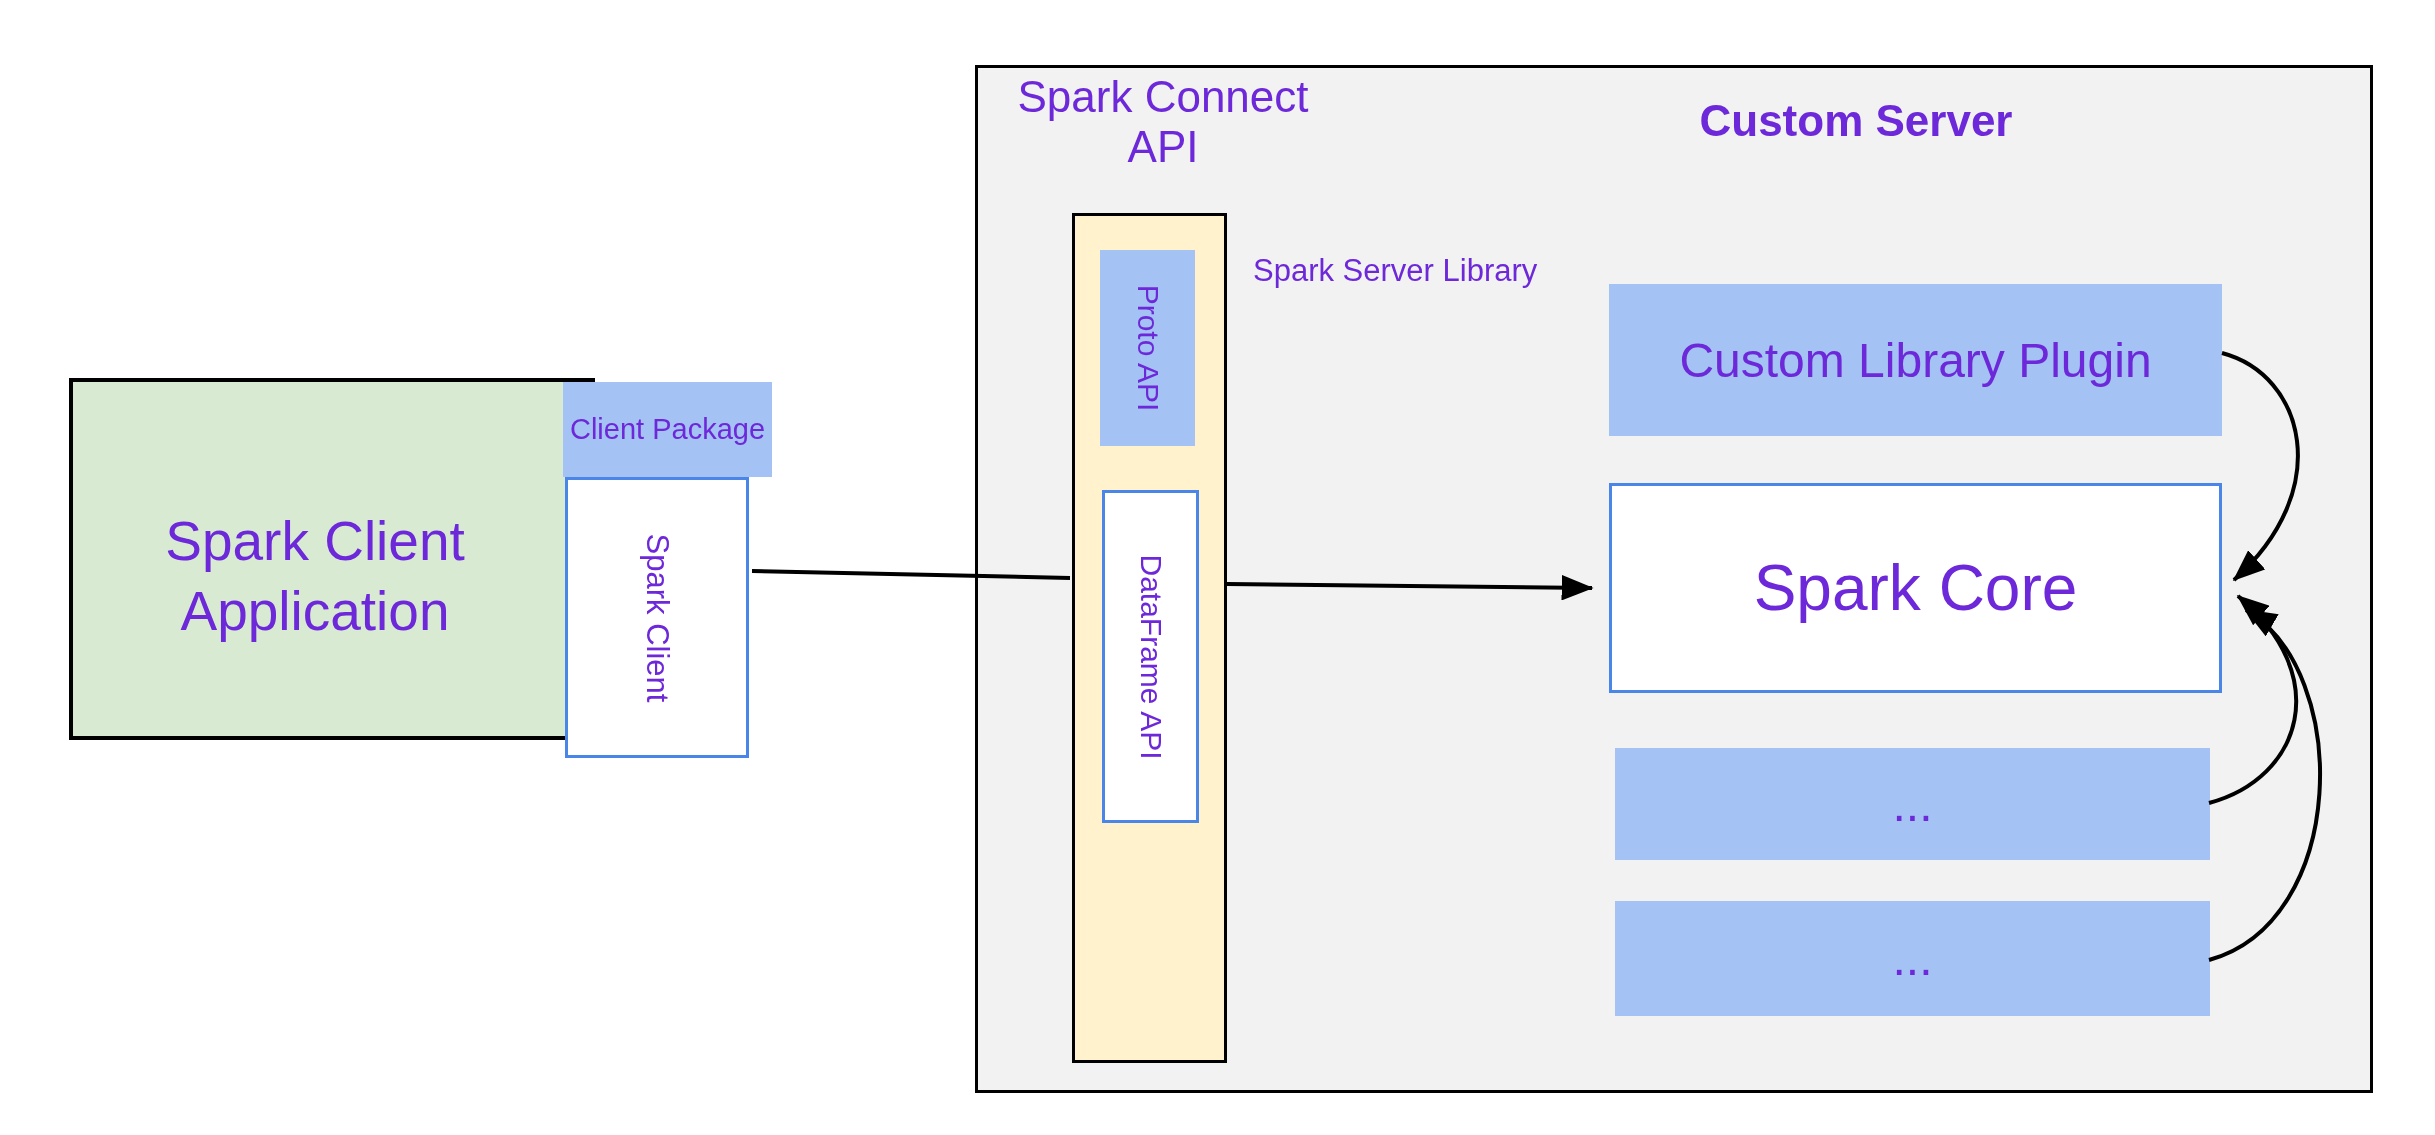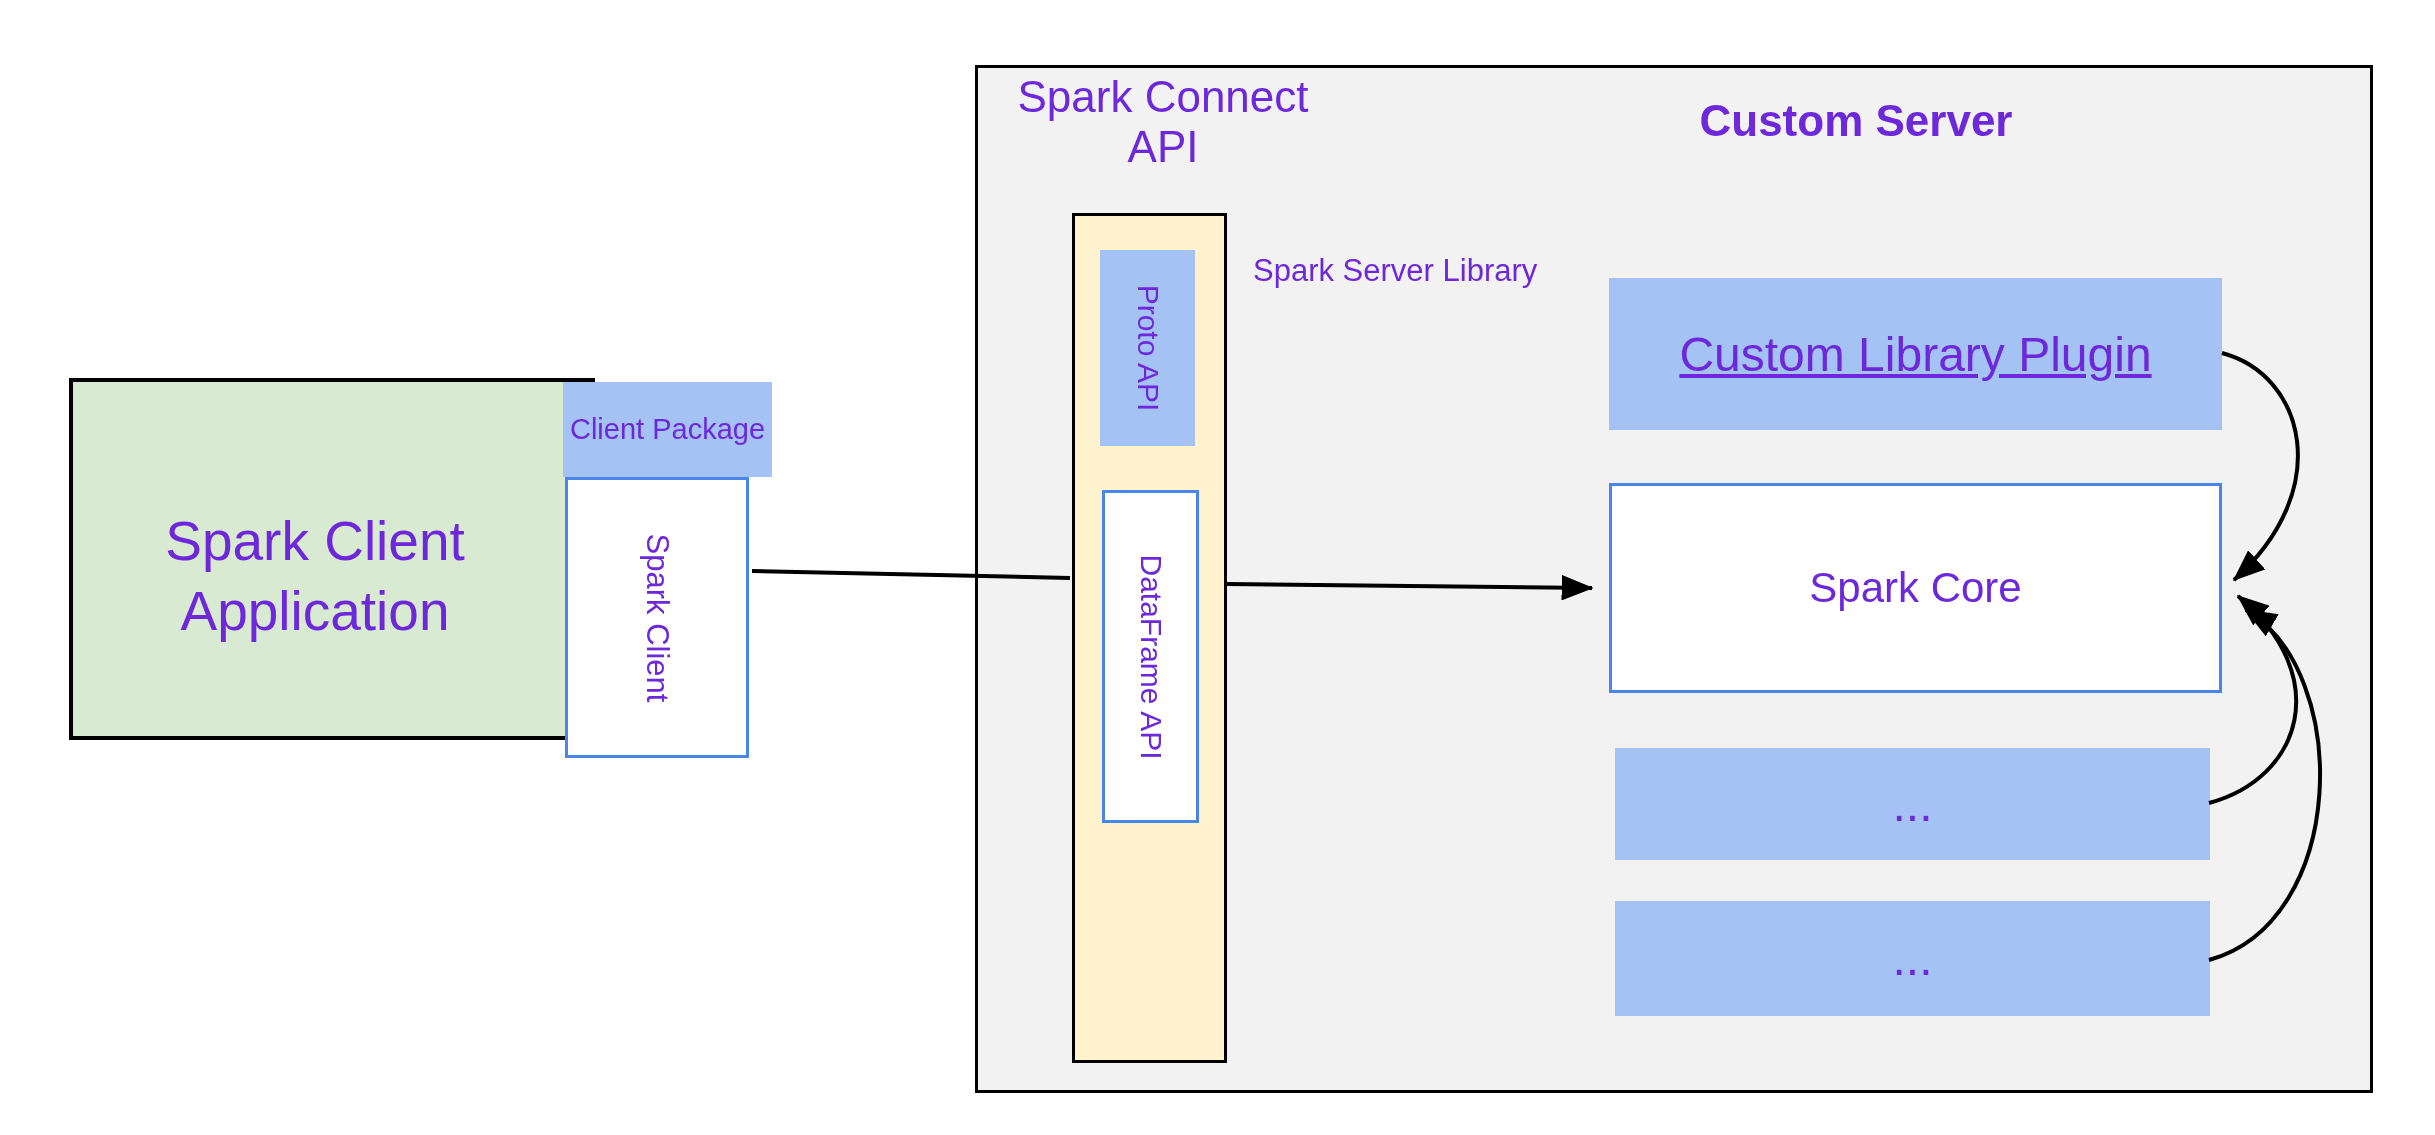--- a/index.html
+++ b/index.html
@@ -47,31 +47,30 @@
   .dataframe-box{
     left:1102px;top:490px;width:97px;height:333px;
     background:#ffffff;border:3px solid #4a86e8;
   }
   .vtext{
     position:absolute;left:50%;top:50%;
     transform:translate(-50%,-50%) rotate(90deg);
     white-space:nowrap;font-size:31px;
   }
   .plugin-box{
-    left:1609px;top:278px;width:613px;height:152px;
+    left:1609px;top:284px;width:613px;height:152px;
     background:#a4c2f4;
     display:flex;align-items:center;justify-content:center;
     font-size:48px;
-    text-decoration:underline;
   }
   .core-box{
     left:1609px;top:483px;width:613px;height:210px;
     background:#ffffff;border:3px solid #4a86e8;
     display:flex;align-items:center;justify-content:center;
-    font-size:42px;
+    font-size:64px;
   }
   .module-box{
     left:1615px;width:595px;height:112px;
     background:#a4c2f4;
     display:flex;align-items:center;justify-content:center;
     font-size:48px;
   }
   .module-1{top:748px;}
   .module-2{top:901px;height:115px;}
   

